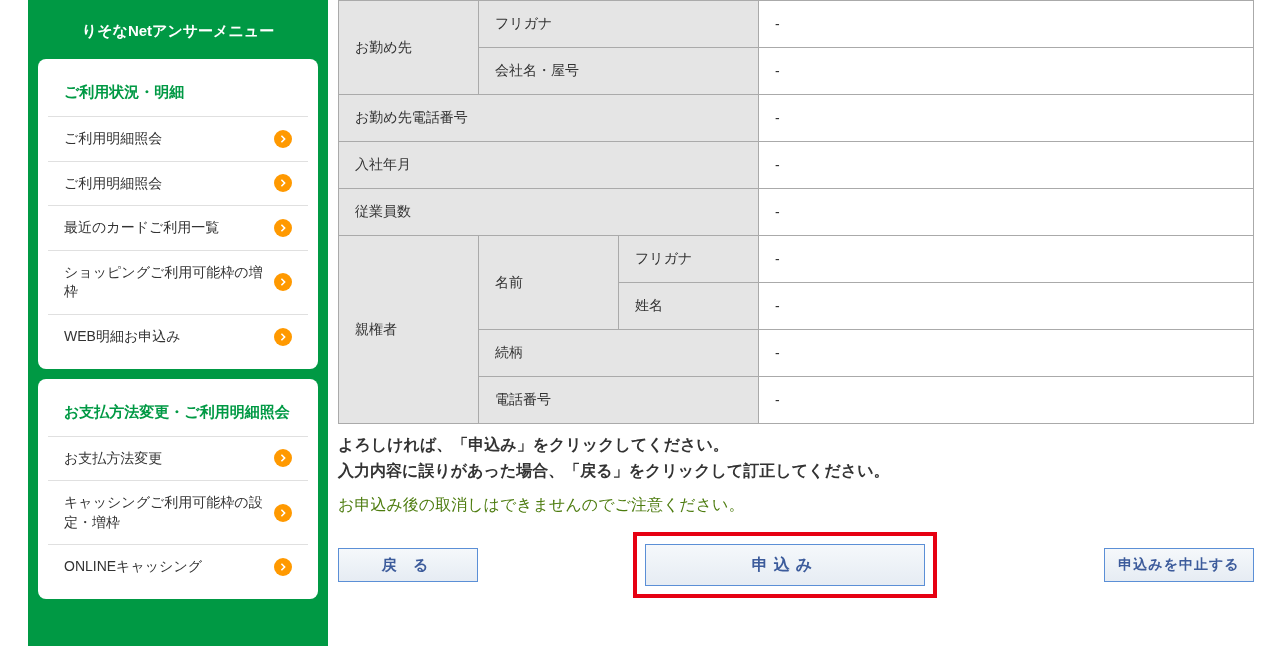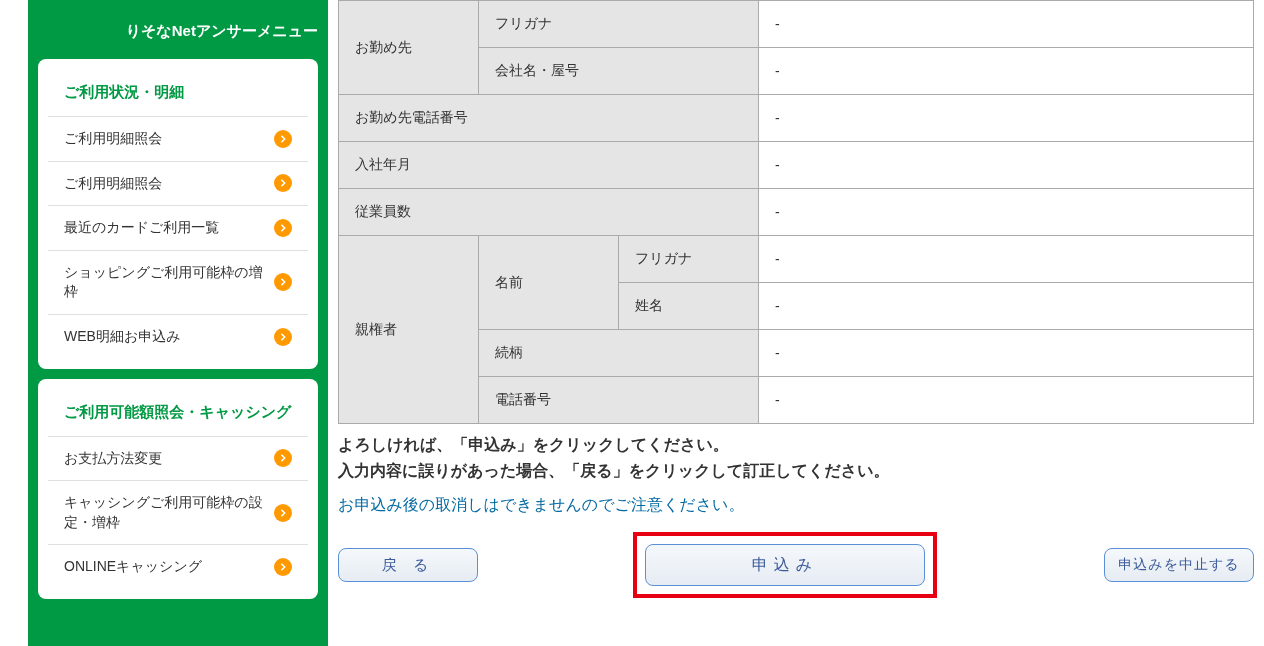--- a/index.html
+++ b/index.html
@@ -16,21 +16,21 @@
     .sidebar {
       width: 300px;
       background: #009944;
       padding: 10px;
       flex-shrink: 0;
       margin-left: 28px;
     }
     .sidebar-title {
       color: #fff;
       font-weight: bold;
-      text-align: right;
+      text-align: center;
       padding: 12px 0 18px 0;
       font-size: 15px;
     }
     .menu-group {
       background: #fff;
       border-radius: 8px;
       margin-bottom: 10px;
       padding: 10px;
       overflow: hidden;
     }
@@ -91,39 +91,39 @@
       background: #fff;
       color: #333;
     }
     .instruction {
       font-weight: bold;
       font-size: 16px;
       line-height: 1.6;
       margin-top: 4px;
     }
     .warning {
-      color: #0369a1;
+      color: #4d7c0f;
       font-size: 16px;
       margin-top: 12px;
       margin-bottom: 16px;
     }
     .button-row {
       display: flex;
       align-items: center;
       margin-top: 8px;
     }
     .btn {
       display: inline-flex;
       align-items: center;
       justify-content: center;
       border: 1px solid #5b8fd6;
-      border-radius: 8px;
+      border-radius: 0;
       background: linear-gradient(to bottom, #f5f8fb 0%, #e6ecf3 100%);
       color: #3c5b9b;
-      font-weight: normal;
+      font-weight: bold;
       cursor: pointer;
       height: 34px;
       letter-spacing: 6px;
       font-size: 15px;
     }
     .btn-back {
       width: 140px;
     }
     .highlight-box {
       border: 4px solid #e60012;
@@ -191,21 +191,21 @@
         <span class="menu-item-text">WEB明細お申込み</span>
         <span class="arrow-icon">
             <svg viewBox="0 0 10 10">
               <path d="M3 1 L7 5 L3 9" stroke="#fff" stroke-width="2" fill="none"></path>
             </svg>
           </span>
       </div>
     </div>
 
     <div class="menu-group">
-      <div class="menu-group-title">ご利用可能額照会・キャッシング</div>
+      <div class="menu-group-title">お支払方法変更・ご利用明細照会</div>
       <div class="menu-item">
         <span class="menu-item-text">お支払方法変更</span>
         <span class="arrow-icon">
             <svg viewBox="0 0 10 10">
               <path d="M3 1 L7 5 L3 9" stroke="#fff" stroke-width="2" fill="none"></path>
             </svg>
           </span>
       </div>
       <div class="menu-item">
         <span class="menu-item-text">キャッシングご利用可能枠の設定・増枠</span>

